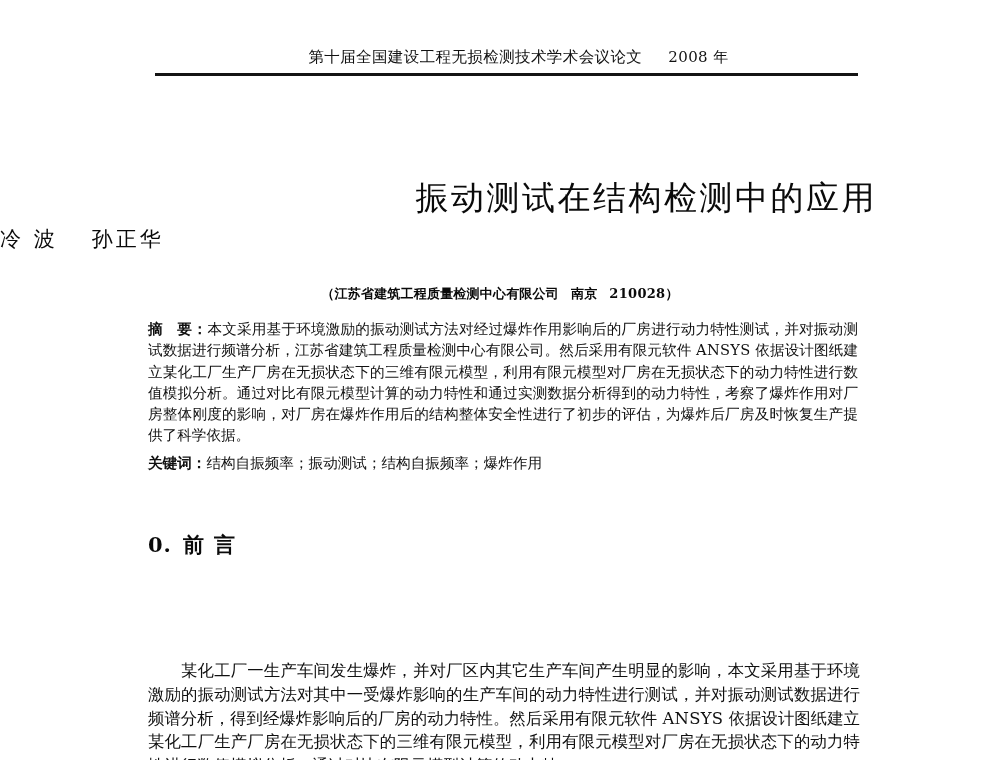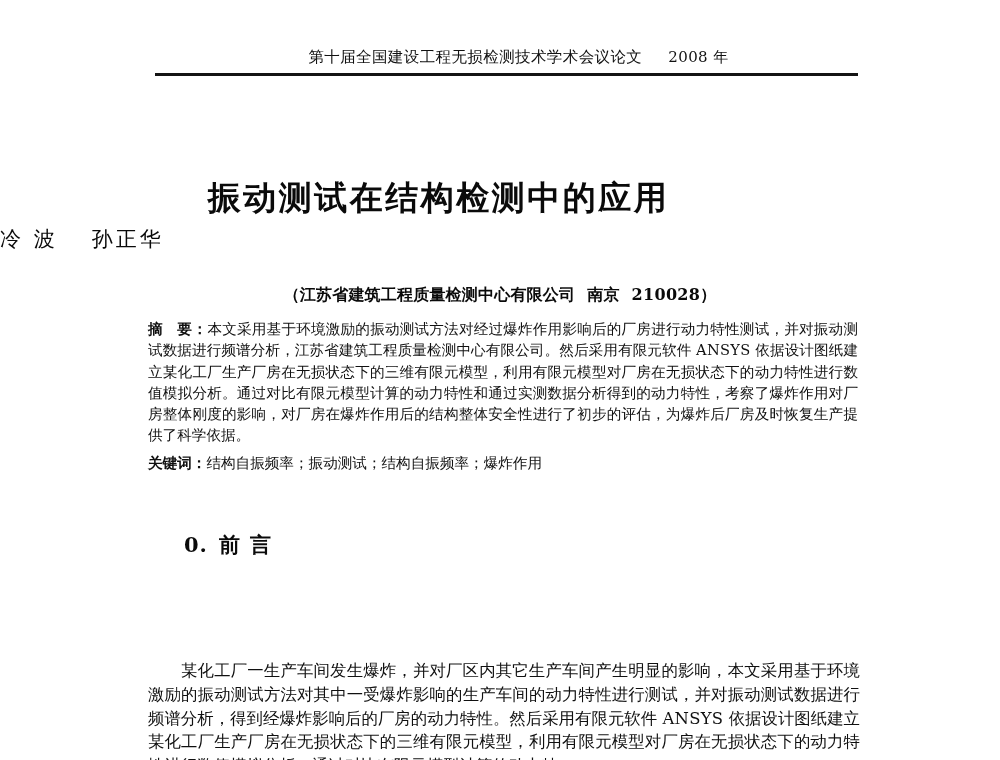--- a/index.html
+++ b/index.html
@@ -50,45 +50,45 @@
     height: 3px;
     background: #141414;
   }
 
   
   .doc-title {
     position: absolute;
     left: 0;
     top: 156px;
     width: 877px;
-    text-align: center;
+    text-align: right;
     font-size: 33px;
     line-height: 40px;
     letter-spacing: 2.5px;
-    font-weight: 700;
+    font-weight: 400;
     color: #0a0a0a;
   }
   .authors {
     position: absolute;
     left: 0;
     top: 225px;
     width: 1000px;
     text-align: left;
     font-size: 21px;
     letter-spacing: 3px;
     color: #0a0a0a;
   }
   .author-gap { display: inline-block; width: 34px; }
   .affiliation {
     position: absolute;
     left: 0;
     top: 285px;
     width: 1000px;
     text-align: center;
-    font-size: 16px;
+    font-size: 13px;
     font-weight: bold;
     letter-spacing: 0.2px;
     color: #0a0a0a;
   }
   .affil-sep { display: inline-block; width: 12px; }
 
   
   .abstract-block {
     position: absolute;
     left: 148px;
@@ -122,21 +122,20 @@
 
   
   .section-heading {
     position: absolute;
     left: 148px;
     top: 514px;
     font-size: 21px;
     font-weight: bold;
     letter-spacing: 1px;
     color: #0a0a0a;
-    margin-left: 36px;
   }
   .sec-num {
     font-family: "DejaVu Serif", "Liberation Serif", serif;
     margin-right: 11px;
   }
   .sec-gap { display: inline-block; width: 9px; }
 
   .body-para {
     position: absolute;
     left: 148px;

